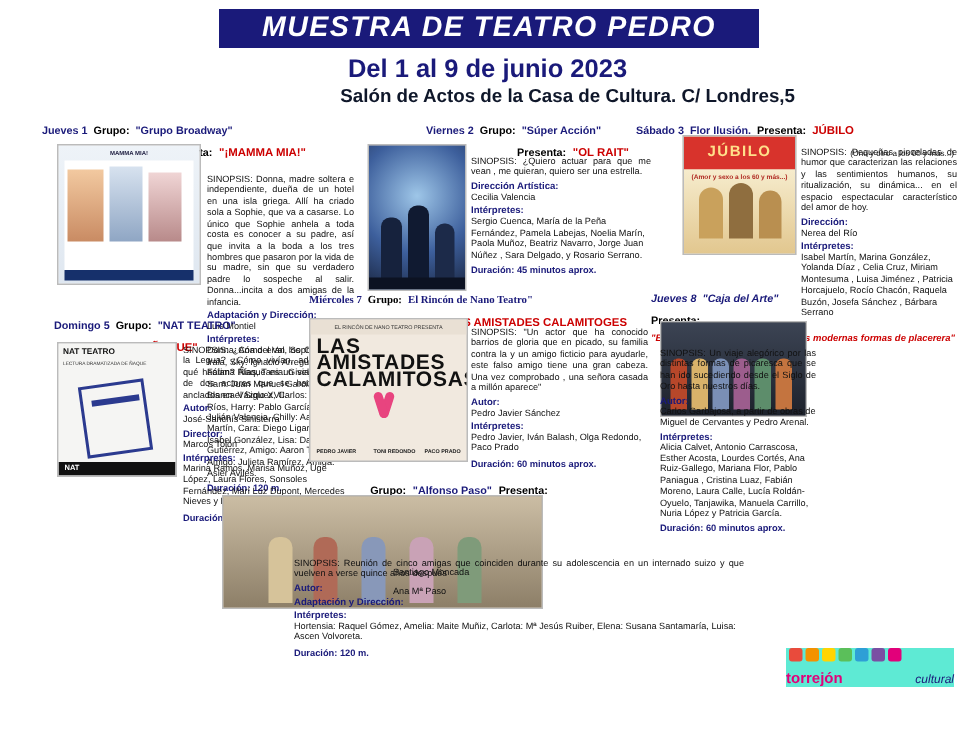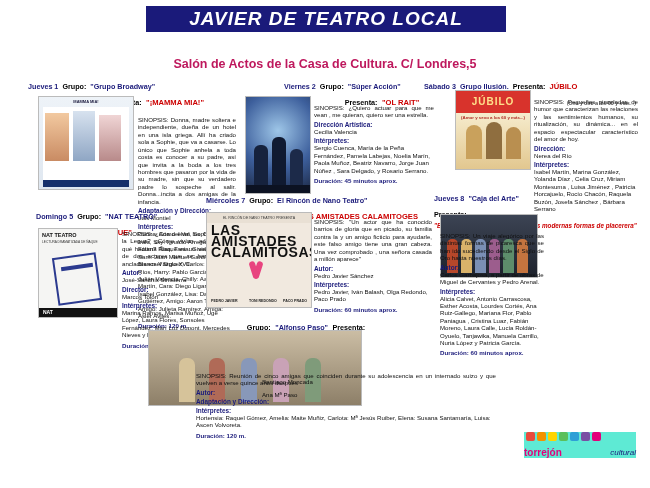--- a/index.html
+++ b/index.html
@@ -26,21 +26,21 @@
     line-height:24px;
     font-family:"Liberation Sans", sans-serif;
     font-style:italic;
   }
   .subtitle1{
     position:absolute;left:150px;top:36px;width:350px;
     text-align:center;color:#1a1a7a;font-weight:bold;font-size:17px;
   }
   .subtitle2{
     position:absolute;left:120px;top:57px;width:410px;
-    text-align:center;color:#be185d;font-weight:bold;font-size:12.5px;
+    text-align:right;color:#0f172a;font-weight:bold;font-size:12.5px;
   }
 
   
   .blk{position:absolute;}
   .day{color:#1a1a7a;font-weight:bold;font-size:7.2px;}
   .grupo{color:#000;font-weight:bold;font-size:7.2px;}
   .gname{color:#1a1a7a;font-weight:bold;font-size:7.2px;}
   .presenta{color:#000;font-weight:bold;font-size:7.2px;}
   .obra{color:#c00;font-weight:bold;font-size:7.6px;}
   .sino{color:#111;font-size:6.1px;line-height:1.22;text-align:justify;}
@@ -115,21 +115,22 @@
   .logo .sq{position:absolute;top:0;width:9px;height:9px;border-radius:2px;}
   .logo .name{position:absolute;left:0;bottom:0;font-size:10px;font-weight:bold;color:#e2007a;}
   .logo .cultural{position:absolute;right:0;bottom:1px;font-size:8px;color:#1a1a7a;font-style:italic;text-align:right;}
 </style>
 </head>
 <body>
 
 <div class="poster">
 
   <div class="title-band"></div>
-  <div class="main-title">JAVIER DE TEATRO LOCAL</div>
+  <div class="main-title">MUESTRA DE TEATRO PEDRO</div>
+  <div class="subtitle1">Del 1 al 9 de junio 2023</div>
   <div class="subtitle2">Salón de Actos de la Casa de Cultura. C/ Londres,5</div>
 
   <div class="blk" style="left:28px;top:82px;width:205px;">
     <div style="display:flex;gap:4px;align-items:baseline;flex-wrap:wrap;">
       <span class="day">Jueves 1</span>
       <span class="grupo">Grupo:</span>
       <span class="gname">"Grupo Broadway"</span>
     </div>
     <div style="text-align:right;width:176px;">
       <span class="presenta">Presenta:</span>
@@ -180,21 +181,21 @@
     <div class="sect">Dirección Artística:</div>
     <div class="names">Cecilia Valencia</div>
     <div class="sect">Intérpretes:</div>
     <div class="names">Sergio Cuenca, María de la Peña Fernández, Pamela Labejas, Noelia Marín, Paola Muñoz, Beatriz Navarro, Jorge Juan Núñez , Sara Delgado, y Rosario Serrano.</div>
     <div class="dur" style="margin-top:3px;">Duración: 45 minutos aprox.</div>
   </div>
 
   <div class="blk" style="left:424px;top:82px;width:216px;">
     <div style="display:flex;gap:4px;align-items:center;">
       <span class="day">Sábado 3</span>
-      <span class="gname">Grupo Ilusión.</span>
+      <span class="gname">Flor Ilusión.</span>
       <span class="presenta">Presenta:</span>
       <span class="obra">JÚBILO</span>
     </div>
     <div style="text-align:right;width:212px;">
       <span class="sino" style="font-size:5.4px;">(Uno y otro a los 60 y más...)</span>
     </div>
   </div>
 
   <div class="ph img3">
     <div class="hd">
@@ -243,21 +244,21 @@
     <div class="sect">Autor:</div>
     <div class="names">José-Sanchís Sinisterra</div>
     <div class="sect">Director:</div>
     <div class="names">Marcos Tolón</div>
     <div class="sect">Intérpretes:</div>
     <div class="names">Marina Ramos, Marisa Muñoz, Uge López, Laura Flores, Sonsoles Fernández, Marí Luz Dupont, Mercedes Nieves y Raquel T. Miguel</div>
     <div class="dur" style="margin-top:3px;">Duración: 50 m.</div>
   </div>
 
   <div class="blk" style="left:206px;top:196px;width:216px;">
-    <div style="display:flex;gap:4px;align-items:flex-end;">
+    <div style="display:flex;gap:4px;align-items:flex-end;font-family:Liberation Serif, serif;">
       <span class="day">Miércoles 7</span>
       <span class="grupo">Grupo:</span>
       <span class="gname">El Rincón de Nano Teatro"</span>
     </div>
     <div style="text-align:right;width:212px;">
       <span class="presenta">Presenta:</span>
       <span class="obra">LAS AMISTADES CALAMITOGES</span>
     </div>
   </div>
 
@@ -275,21 +276,21 @@
   <div class="blk" style="left:314px;top:218px;width:118px;">
     <div class="sino">SINOPSIS: "Un actor que ha conocido barrios de gloria que en picado, su familia contra la y un amigo ficticio para ayudarle, este falso amigo tiene una gran cabeza. Una vez comprobado , una señora casada a millón aparece"</div>
     <div class="sect">Autor:</div>
     <div class="names">Pedro Javier Sánchez</div>
     <div class="sect">Intérpretes:</div>
     <div class="names">Pedro Javier, Iván Balash, Olga Redondo, Paco Prado</div>
     <div class="dur" style="margin-top:3px;">Duración: 60 minutos aprox.</div>
   </div>
 
   <div class="blk" style="left:434px;top:194px;width:206px;">
-    <div style="display:flex;gap:4px;align-items:baseline;">
+    <div style="display:flex;gap:4px;align-items:baseline;font-style:italic;">
       <span class="day">Jueves 8</span>
       <span class="gname">"Caja del Arte"</span>
     </div>
     <div><span class="presenta">Presenta:</span></div>
     <div class="quote" style="margin-top:1px;">"El retablo de las maravillas y otras modernas formas de placerera"</div>
   </div>
 
   <div class="ph img6">
     <div class="bg"></div>
     <div class="p" style="left:6px;background:#b7472a;"></div>

